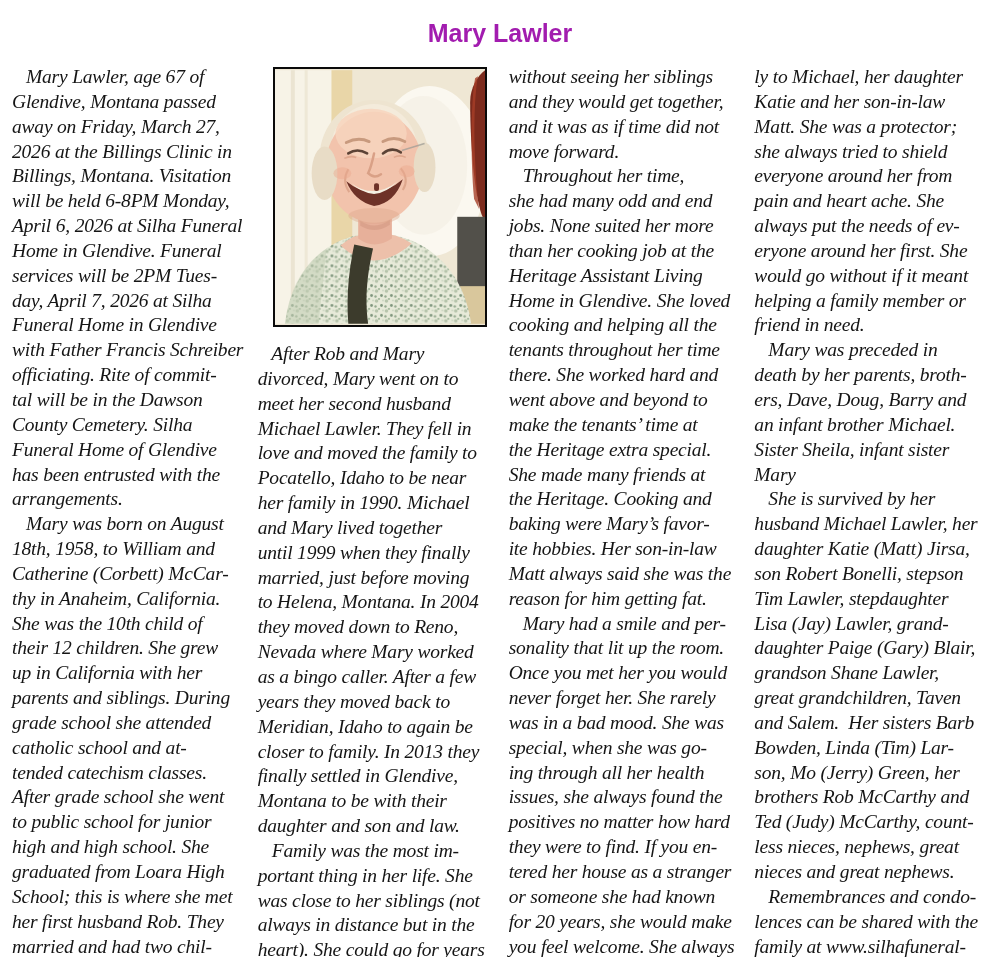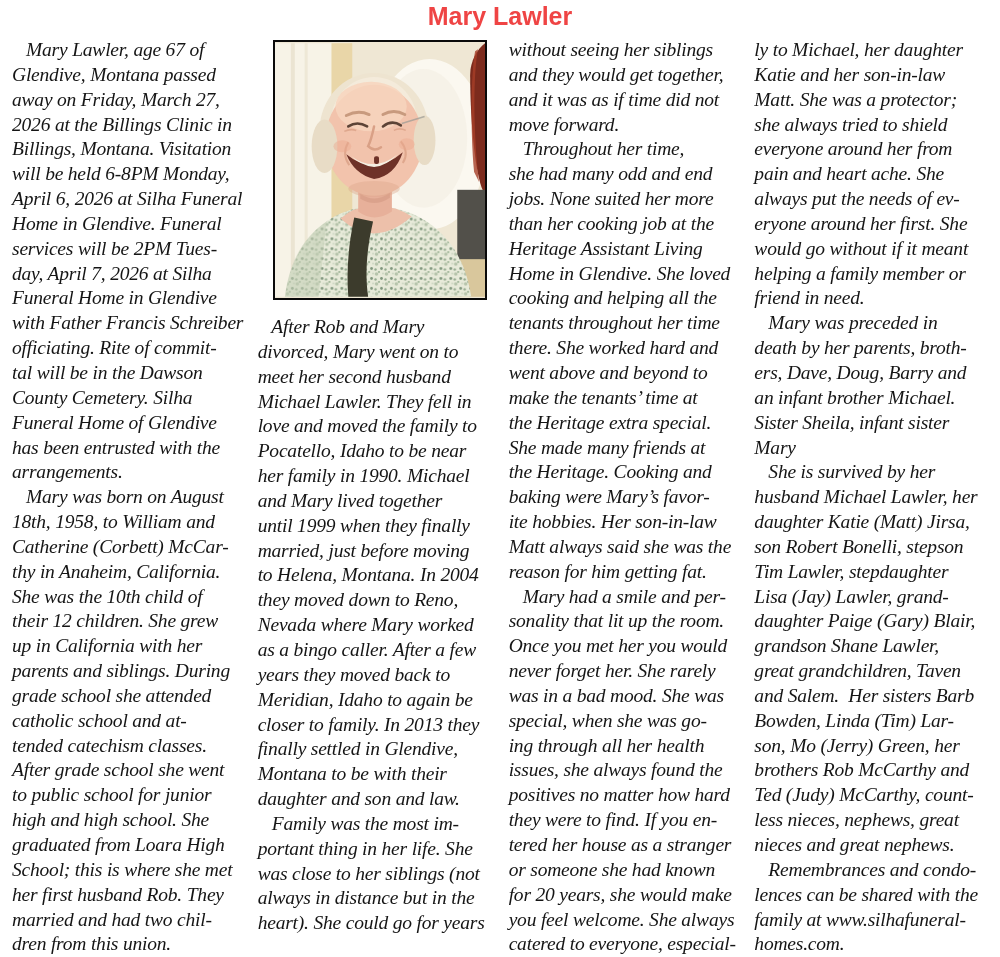--- a/index.html
+++ b/index.html
@@ -9,22 +9,22 @@
     color:#151515;
     overflow:hidden;
     position:relative;
   }
   .page-title{
     font-family:"Liberation Sans", sans-serif;
     font-weight:700;
     font-size:25px;
     line-height:30px;
     text-align:center;
-    color:#ef4444;
-    margin:0;
+    color:#a21caf;
+    margin:17px;
     padding-top:1px;
   }
   .columns{
     display:grid;
     grid-template-columns:repeat(4,1fr);
     column-gap:12px;
     padding:0 12px;
     margin-top:7px;
     font-style:italic;
   }

